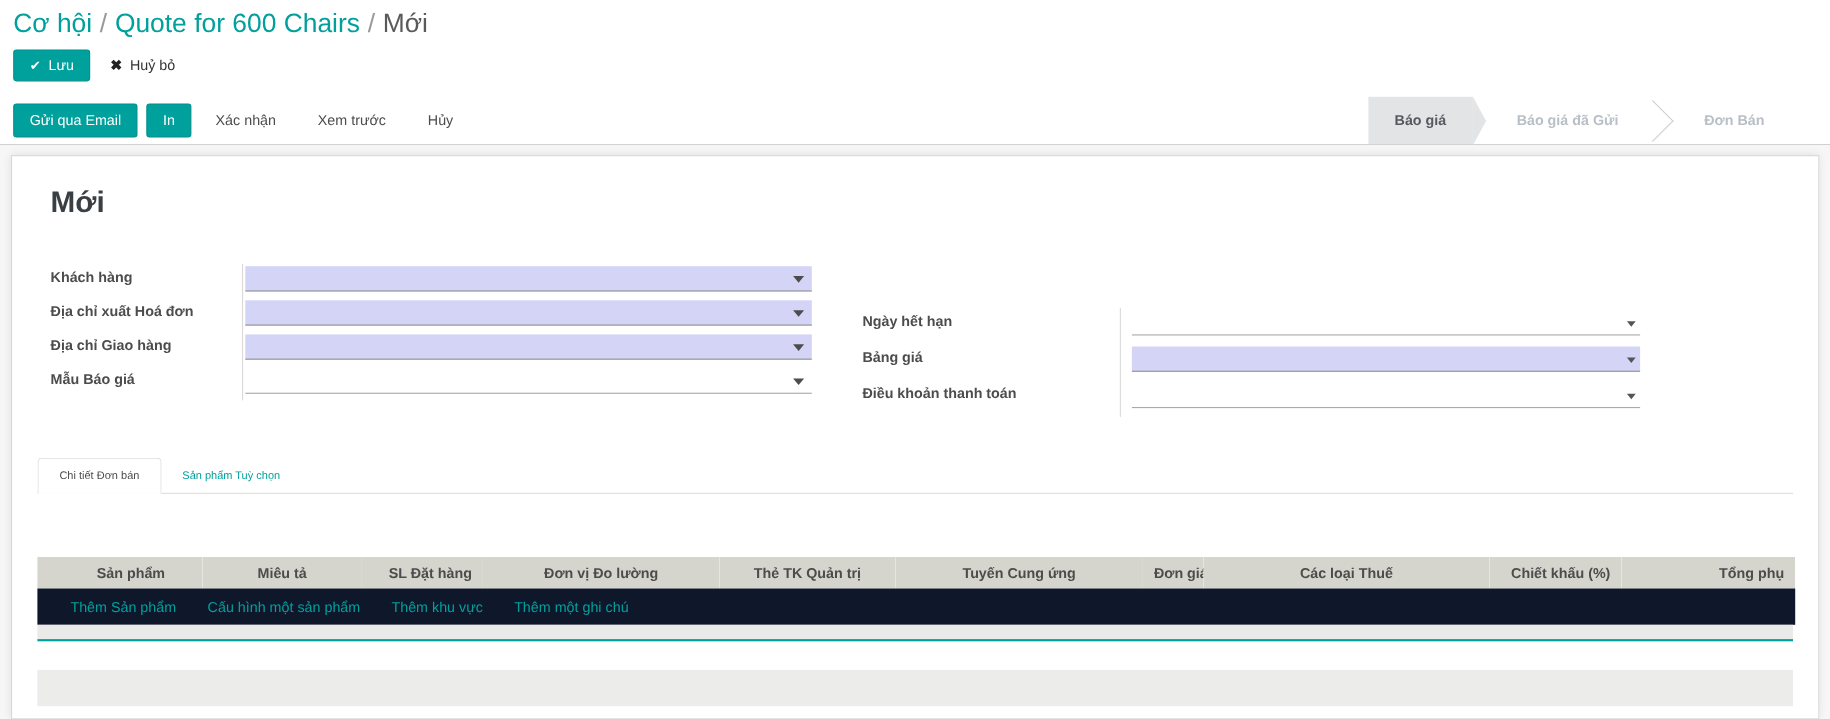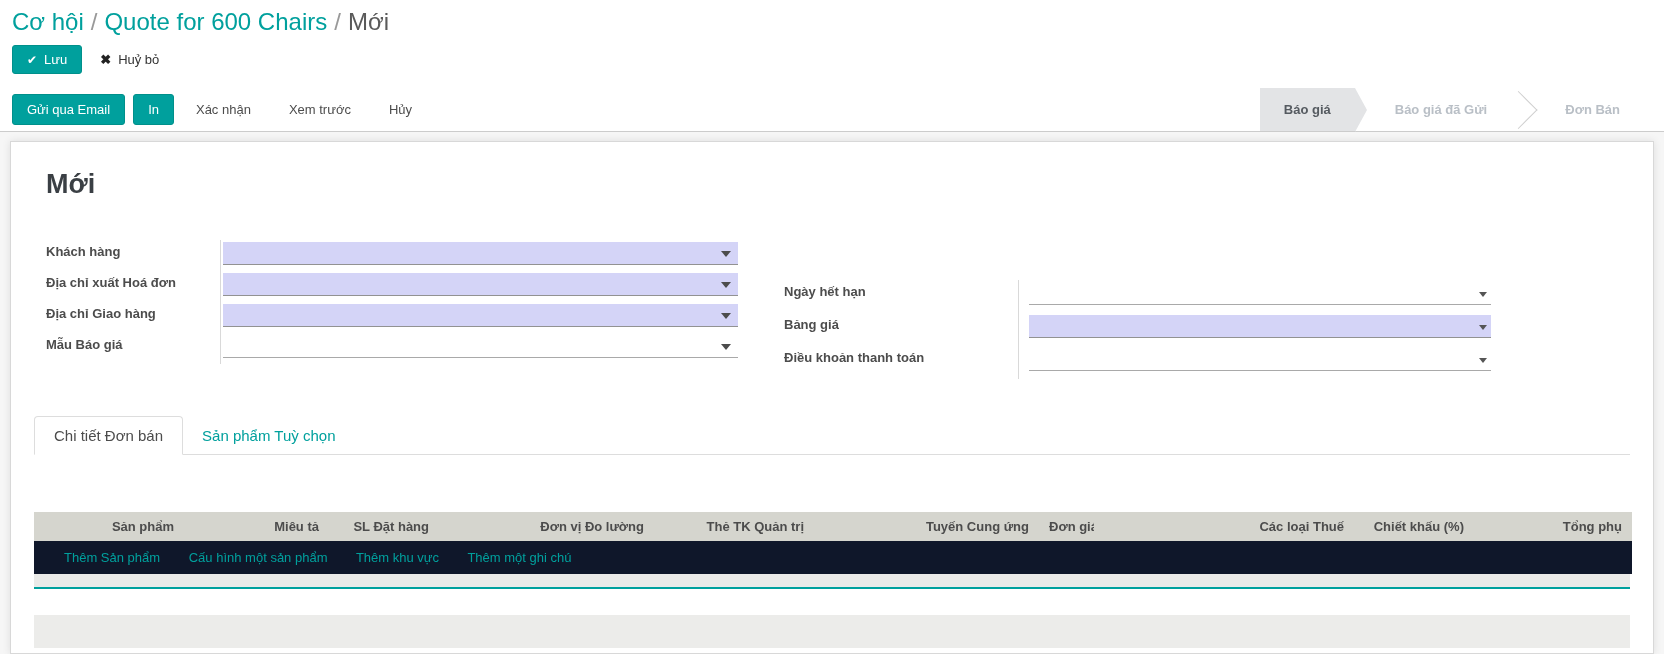--- a/index.html
+++ b/index.html
@@ -40,21 +40,21 @@
     background:#00a09d; border:1px solid #00908b; color:#fff;
     font-size:13px; padding:7px 14px; border-radius:3px; margin-right:8px;
     cursor:pointer; font-family:inherit;
   }
   .btn-plain {
     background:none; border:none; color:#4c4c4c; font-size:13px;
     padding:7px 14px; margin-right:10px; cursor:pointer; font-family:inherit;
   }
 
   
-  .statusbar { margin-left:auto; display:flex; align-items:stretch; height:100%; padding-right:20px;text-align:right; }
+  .statusbar { margin-left:auto; display:flex; align-items:stretch; height:100%; padding-right:36px;text-align:right; }
   .step {
     display:flex; align-items:center; font-size:13px; font-weight:bold;
     padding:0 24px; position:relative; color:#b9bfc6; white-space:nowrap; cursor:pointer;
   }
   .step.active { background:#e3e4e6; color:#555a60; }
   .step.active::after {
     content:""; position:absolute; left:100%; top:0; width:0; height:0;
     border-top:22px solid transparent; border-bottom:22px solid transparent;
     border-left:12px solid #e3e4e6; z-index:2;
   }
@@ -93,31 +93,31 @@
     border-left:5px solid transparent; border-right:5px solid transparent;
     border-top:6px solid #4c4c4c;
   }
   .fcol-right .caret {
     border-left-width:4px; border-right-width:4px; border-top-width:5px;
     right:4px; top:10px; border-top-color:#555;
   }
 
   
   .tabs { margin-top:37px; display:flex; border-bottom:1px solid #ddd; align-items:flex-end; }
-  .tab { font-size:15px; padding:10px 19px; color:#00a09d; cursor:pointer; white-space:nowrap; }
+  .tab { font-size:10px; padding:10px 19px; color:#00a09d; cursor:pointer; white-space:nowrap; }
   .tab.active {
     background:#fff; border:1px solid #ddd; border-bottom:1px solid #fff;
     border-radius:4px 4px 0 0; color:#4c4c4c; margin-bottom:-1px;
   }
 
   
   .lines { margin-top:57px; }
   table.o_list { width:100%; border-collapse:collapse; table-layout:fixed; font-size:13px; }
   .o_list thead th {
-    background:#d5d5ce; color:#4c4c4c; font-weight:bold; text-align:right;
+    background:#d5d5ce; color:#4c4c4c; font-weight:bold; text-align:center;
     padding:7px 10px; white-space:nowrap; overflow:hidden; cursor:pointer;
   }
   .o_list th.num { text-align:right; }
   .o_list th.first { padding-left:30px; }
   .addrow td { padding:9px 10px 9px 30px; background:#0f172a; }
   .add-link { color:#00a09d; margin-right:25px; cursor:pointer; white-space:nowrap; }
   .list-foot-strip { height:13px; background:#eaeae8; }
   .list-teal-border { height:2px; background:#00a09d; }
   .gap { height:26px; }
   .notes-strip { height:33px; background:#ececea; }

